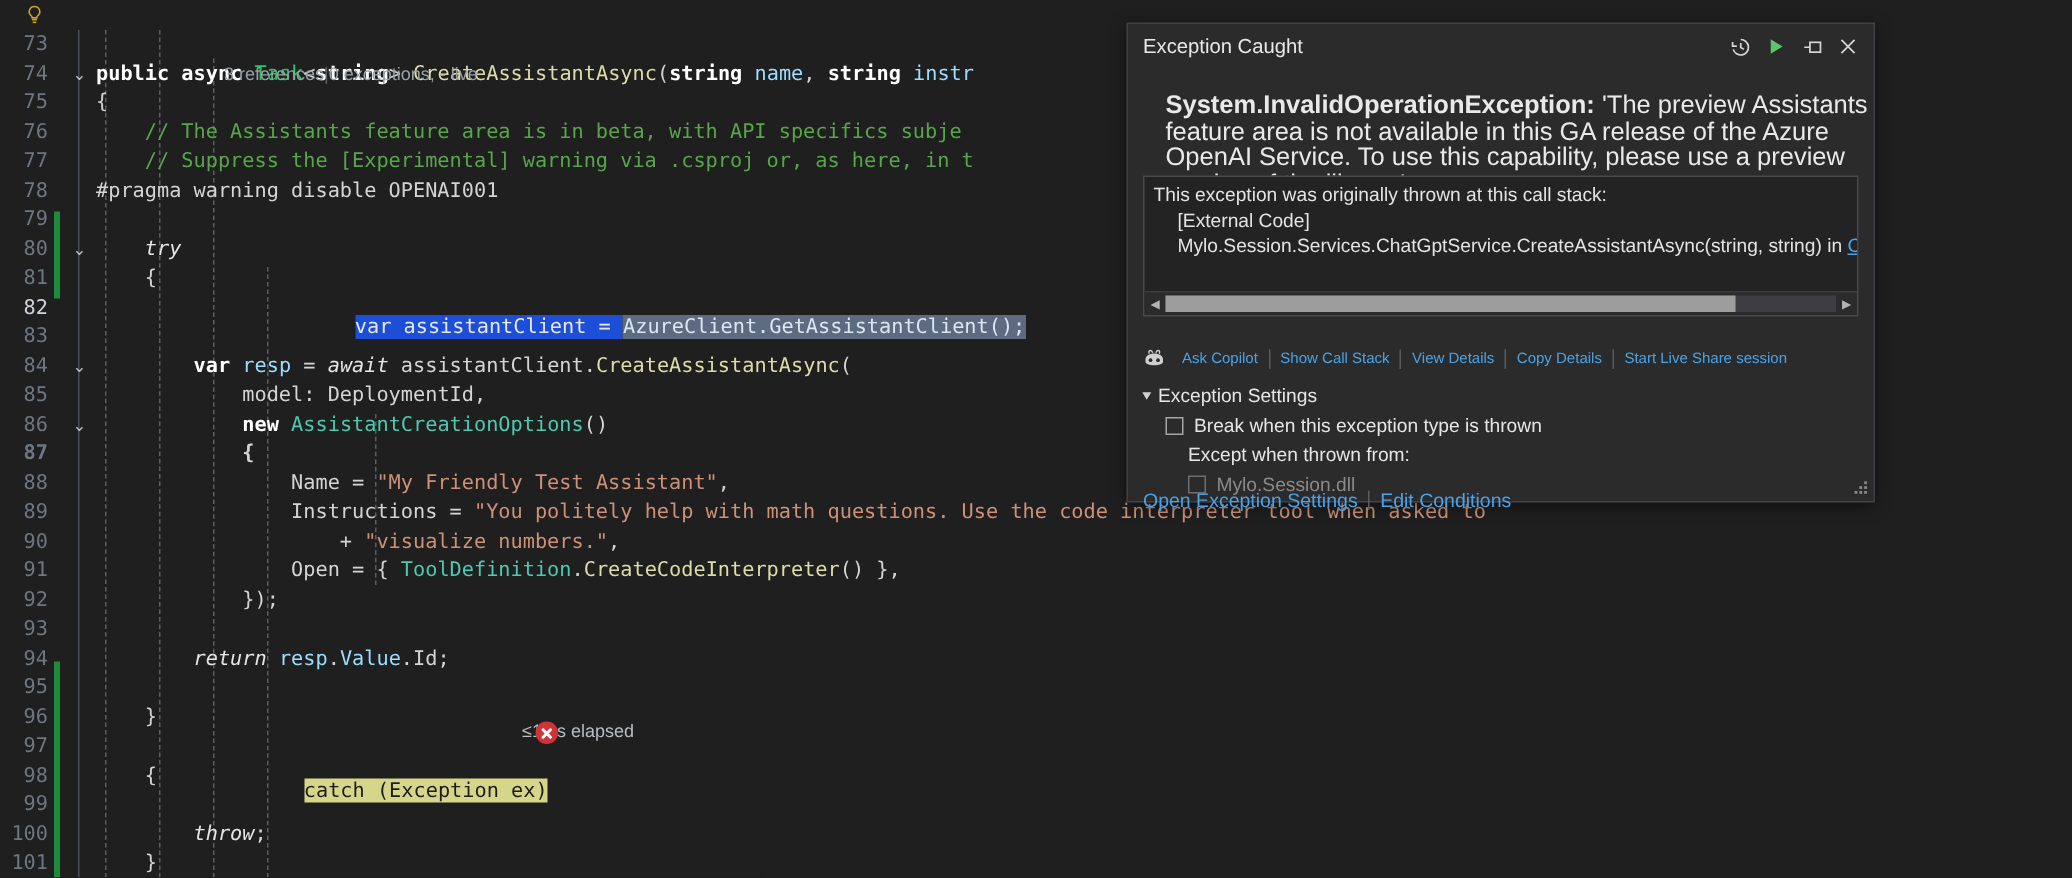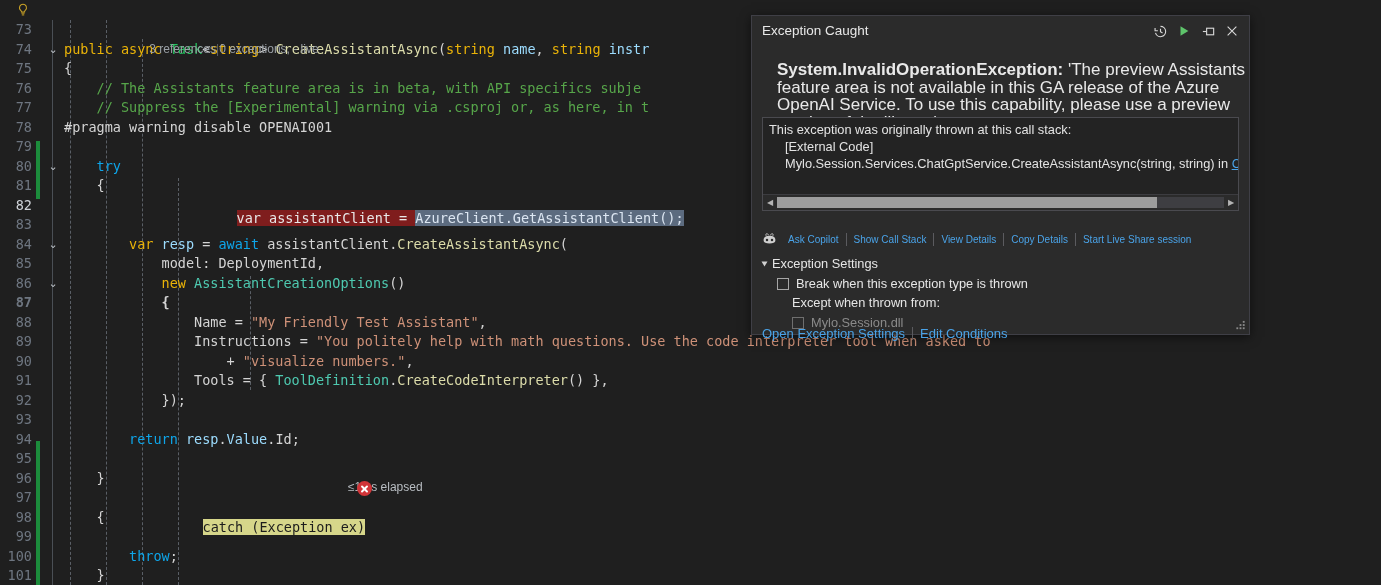--- a/index.html
+++ b/index.html
@@ -34,42 +34,42 @@
   .code{position:absolute;left:64px;top:0;}
 
   
   .chbar{position:absolute;left:36px;width:4px;background:#1c8c3c;}
 
   
   .scopeline{position:absolute;left:52px;width:1px;background:#4a4f55;}
   .indent{position:absolute;width:0;border-left:1px dashed #5a5f66;}
 
   
-  .kw{color:#eab308;}
-  .kw2{color:#0ea5e9;}
+  .kw{color:#ffffff;font-weight:bold;}
+  .kw2{color:#e5e5e5;font-style:italic;}
   .typ{color:#22c55e;}
   .cls{color:#4ec9b0;}
   .id{color:#d4d4d4;}
   .mth{color:#dcdcaa;}
   .str{color:#ce9178;}
   .cmt{color:#57a64a;}
   .pp{color:#d4d4d4;}
   .pun{color:#d4d4d4;}
   .loc{color:#9cdcfe;}
   .prm{color:#9cdcfe;}
 
   .codelens{
     position:absolute;left:136px;top:0;
     font-family:"Liberation Sans",sans-serif;font-size:12px;color:#9aa0a6;
     line-height:19.5px;white-space:pre;
   }
   .codelens .sep{color:#5d6167;}
 
   
-  .exc-hl{background:#7f1d1d;color:#e8e8e8;}
+  .exc-hl{background:#1d4ed8;color:#e8e8e8;}
   .sel-hl{background:#5c6b7f;color:#dce6f2;}
   .catch-hl{background:#d6d68a;color:#1c1c1c;}
 
   
   .elapsed{
     position:absolute;top:0;left:348px;height:19.5px;line-height:19.5px;
     font-family:"Liberation Sans",sans-serif;font-size:12px;color:#b8bdc2;
     white-space:pre;
   }
   .errdot{
@@ -176,21 +176,21 @@
       <div class="row" style="position: absolute; top: 176px; left: 0px; width: 1381px;"><div class="lineno">81</div><div class="code"><span class="pun">    {</span></div></div>
       <div class="row" style="position: absolute; top: 195.5px; left: 0px; width: 1381px;"><div class="lineno cur">82</div><div class="code"></div></div>
       <div class="row" style="position: absolute; top: 215px; left: 0px; width: 1381px;"><div class="lineno">83</div><div class="code"></div></div>
       <div class="row" style="position: absolute; top: 234.5px; left: 0px; width: 1381px;"><div class="lineno">84</div><div class="chev">⌄</div><div class="code"><span class="pun">        </span><span class="kw">var</span><span class="loc"> resp </span><span class="pun">= </span><span class="kw2">await</span><span class="id"> assistantClient</span><span class="pun">.</span><span class="mth">CreateAssistantAsync</span><span class="pun">(</span></div></div>
       <div class="row" style="position: absolute; top: 254px; left: 0px; width: 1381px;"><div class="lineno">85</div><div class="code"><span class="id">            model</span><span class="pun">: </span><span class="id">DeploymentId</span><span class="pun">,</span></div></div>
       <div class="row" style="position: absolute; top: 273.5px; left: 0px; width: 1326px;"><div class="lineno">86</div><div class="chev">⌄</div><div class="code"><span class="pun">            </span><span class="kw">new</span><span class="pun"> </span><span class="cls">AssistantCreationOptions</span><span class="pun">()</span></div></div>
       <div class="row" style="position: absolute; top: 293px; left: 0px; width: 1381px; font-weight: bold;"><div class="lineno">87</div><div class="code"><span class="pun">            {</span></div></div>
       <div class="row" style="position: absolute; top: 312.5px; left: 0px; width: 1381px;"><div class="lineno">88</div><div class="code"><span class="id">                Name </span><span class="pun">= </span><span class="str">"My Friendly Test Assistant"</span><span class="pun">,</span></div></div>
       <div class="row" style="position: absolute; top: 332px; left: 0px; width: 1381px;"><div class="lineno">89</div><div class="code"><span class="id">                Instructions </span><span class="pun">= </span><span class="str">"You politely help with math questions. Use the code interpreter tool when asked to</span></div></div>
       <div class="row" style="position: absolute; top: 351.5px; left: 0px; width: 1381px;"><div class="lineno">90</div><div class="code"><span class="pun">                    + </span><span class="str">"visualize numbers."</span><span class="pun">,</span></div></div>
-      <div class="row" style="position: absolute; top: 371px; left: 0px; width: 1148px;"><div class="lineno">91</div><div class="code"><span class="id">                Tools </span><span class="pun">= { </span><span class="cls">ToolDefinition</span><span class="pun">.</span><span class="mth">CreateCodeInterpreter</span><span class="pun">() },</span></div></div>
+      <div class="row" style="position: absolute; top: 371px; left: 0px; width: 1148px;"><div class="lineno">91</div><div class="code"><span class="id">                Open </span><span class="pun">= { </span><span class="cls">ToolDefinition</span><span class="pun">.</span><span class="mth">CreateCodeInterpreter</span><span class="pun">() },</span></div></div>
       <div class="row" style="position: absolute; top: 390.5px; left: 0px; width: 1381px;"><div class="lineno">92</div><div class="code"><span class="pun">            });</span></div></div>
       <div class="row" style="position: absolute; top: 410px; left: 0px; width: 1381px;"><div class="lineno">93</div><div class="code"></div></div>
       <div class="row" style="position: absolute; top: 429.5px; left: 0px; width: 1381px;"><div class="lineno">94</div><div class="code"><span class="pun">        </span><span class="kw2">return</span><span class="loc"> resp</span><span class="pun">.</span><span class="loc">Value</span><span class="pun">.</span><span class="id">Id</span><span class="pun">;</span></div></div>
       <div class="row" style="position: absolute; top: 449px; left: 0px; width: 1381px;"><div class="lineno">95</div><div class="code"></div></div>
       <div class="row" style="position: absolute; top: 468.5px; left: 0px; width: 1381px;"><div class="lineno">96</div><div class="code"><span class="pun">    }</span></div></div>
       <div class="row" style="position: absolute; top: 488px; left: 0px; width: 1381px;"><div class="lineno">97</div><div class="code"></div></div>
       <div class="row" style="position: absolute; top: 507.5px; left: 0px; width: 1381px;"><div class="lineno">98</div><div class="code"><span class="pun">    {</span></div></div>
       <div class="row" style="position: absolute; top: 527px; left: 0px; width: 1381px;"><div class="lineno">99</div><div class="code"></div></div>
       <div class="row" style="position: absolute; top: 546.5px; left: 0px; width: 1190px;"><div class="lineno">100</div><div class="code"><span class="pun">        </span><span class="kw2">throw</span><span class="pun">;</span></div></div>
       <div class="row" style="position: absolute; top: 566px; left: 0px; width: 1283px;"><div class="lineno">101</div><div class="code"><span class="pun">    }</span></div></div>

